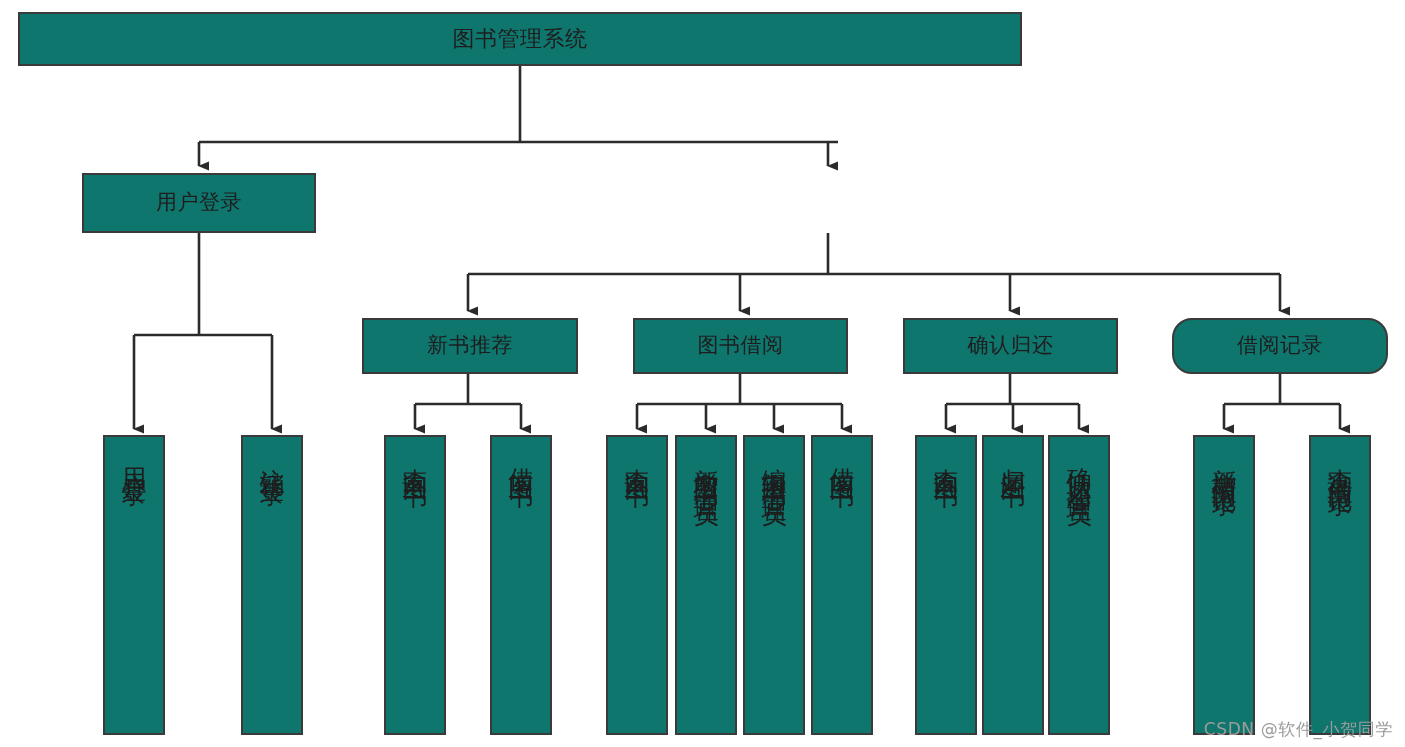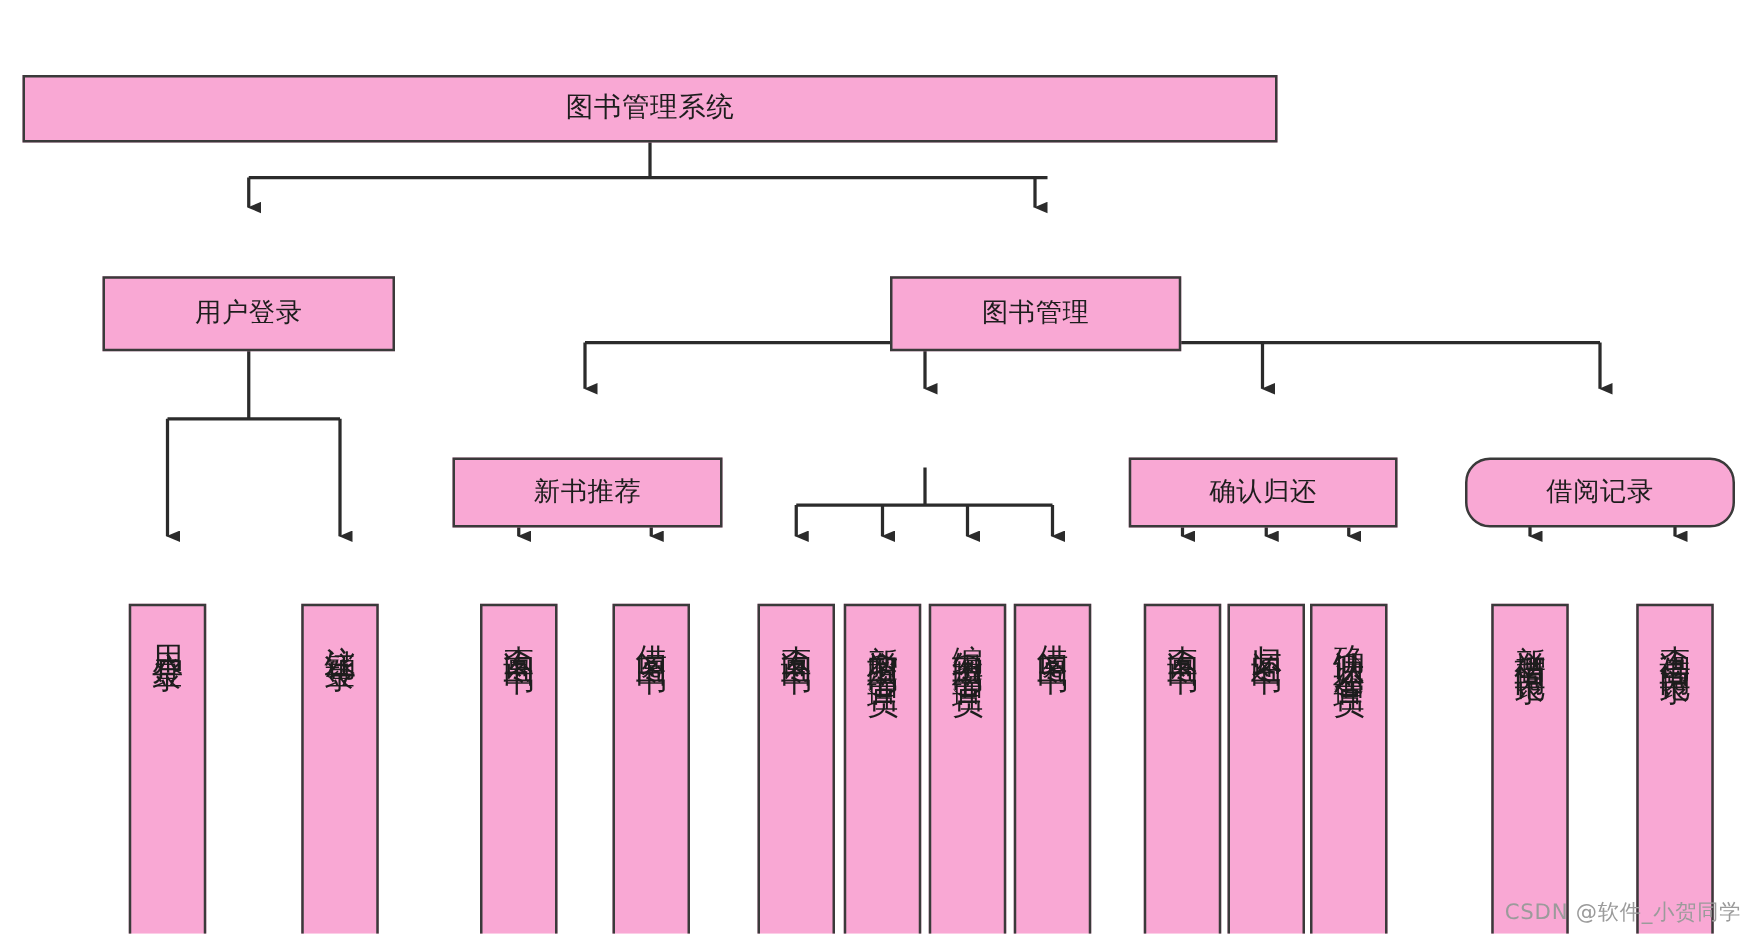--- a/index.html
+++ b/index.html
@@ -18,28 +18,27 @@
   }
   #wires{
     position:absolute;
     left:0; top:0;
     width:1405px; height:747px;
     pointer-events:none;
   }
   .node{
     position:absolute;
     box-sizing:border-box;
-    background:#f9a8d4;
+    background:#0f766e;
     border:2.2px solid #3a3a3a;
     display:flex;
     align-items:center;
     justify-content:center;
     text-align:center;
     z-index:2;
-    margin-top:48px;
   }
   .node .lbl{
     display:block;
     line-height:1.12;
     letter-spacing:0.5px;
     color:#1d1d1d;
   }
   
   .node.h .lbl{
     font-size:21px;
@@ -126,26 +125,26 @@
     </g>
   </svg>
 
   <div class="node h root" style="left:18px; top:12px; width:1004px; height:54px;">
     <span class="lbl">图书管理系统</span>
   </div>
 
   <div class="node h" style="left:82px; top:173px; width:234px; height:60px;">
     <span class="lbl">用户登录</span>
   </div>
-  <div class="node h" style="left:712px; top:173px; width:233px; height:60px;">
-    <span class="lbl">图书管理</span>
-  </div>
 
   <div class="node h" style="left:362px; top:318px; width:216px; height:56px;text-align:right;">
     <span class="lbl">新书推荐</span>
+  </div>
+  <div class="node h" style="left:633px; top:318px; width:215px; height:56px;">
+    <span class="lbl">图书借阅</span>
   </div>
   <div class="node h" style="left:903px; top:318px; width:215px; height:56px;">
     <span class="lbl">确认归还</span>
   </div>
   <div class="node h" style="left:1172px; top:318px; width:216px; height:56px;border-radius:20px;">
     <span class="lbl">借阅记录</span>
   </div>
 
   <div class="node v" style="left:103px; top:435px; width:62px; height:300px;">
     <span class="lbl">用户登录</span>

